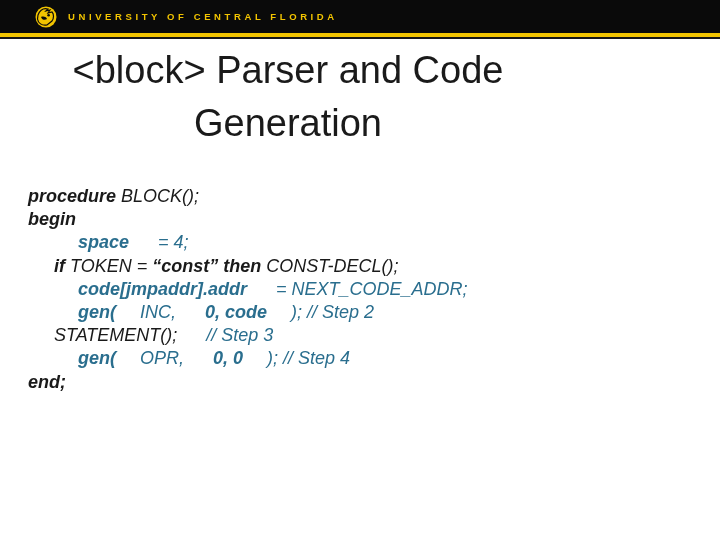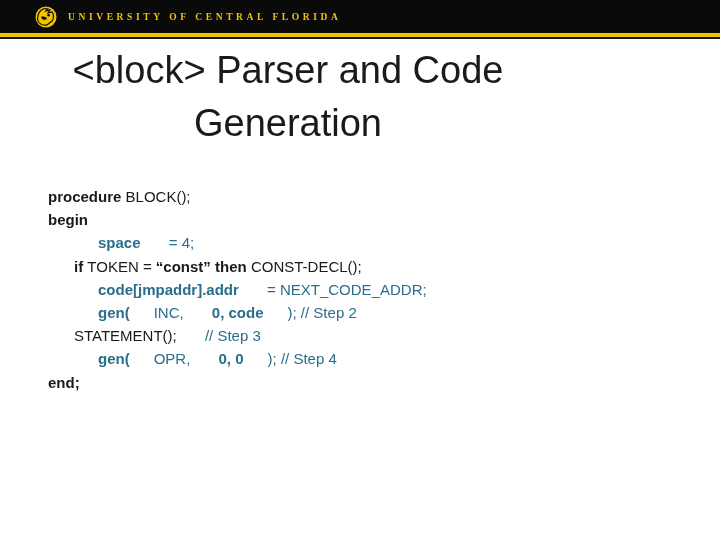--- a/index.html
+++ b/index.html
@@ -17,21 +17,21 @@
     position:relative;
     width:720px;height:540px;
     background:#ffffff;
     overflow:hidden;
   }
   
   .banner{
     position:absolute;top:0;left:0;
     width:720px;height:33px;
     background:var(--banner);
-    display:flex;align-items:center;font-family:Liberation Serif, serif;
+    display:flex;align-items:center;
   }
   .logo{
     margin-left:34px;
     width:24px;height:24px;
     display:flex;align-items:center;justify-content:center;
   }
   .banner-text{
     margin-left:10px;
     color:var(--gold);
     font-size:9.5px;
@@ -54,24 +54,25 @@
     position:absolute;top:44px;left:0;
     width:576px;
     text-align:center;
     color:var(--ink);
     font-size:38px;
     line-height:53px;
     font-weight:400;
   }
   
   .code{
-    position:absolute;top:185px;left:48px;
-    font-size:15px;
+    position:absolute;top:185px;left:28px;
+    font-size:18px;
     line-height:23.2px;
     color:var(--ink);
+    font-style:italic;
   }
   .code-line{white-space:pre;}
   .code-line.indent{padding-left:26px;}
   .seg-b{font-weight:bold;}
   .seg-teal{color:var(--teal);margin-left:24px;}
 </style>
 </head>
 <body>
 
 <div class="slide">

